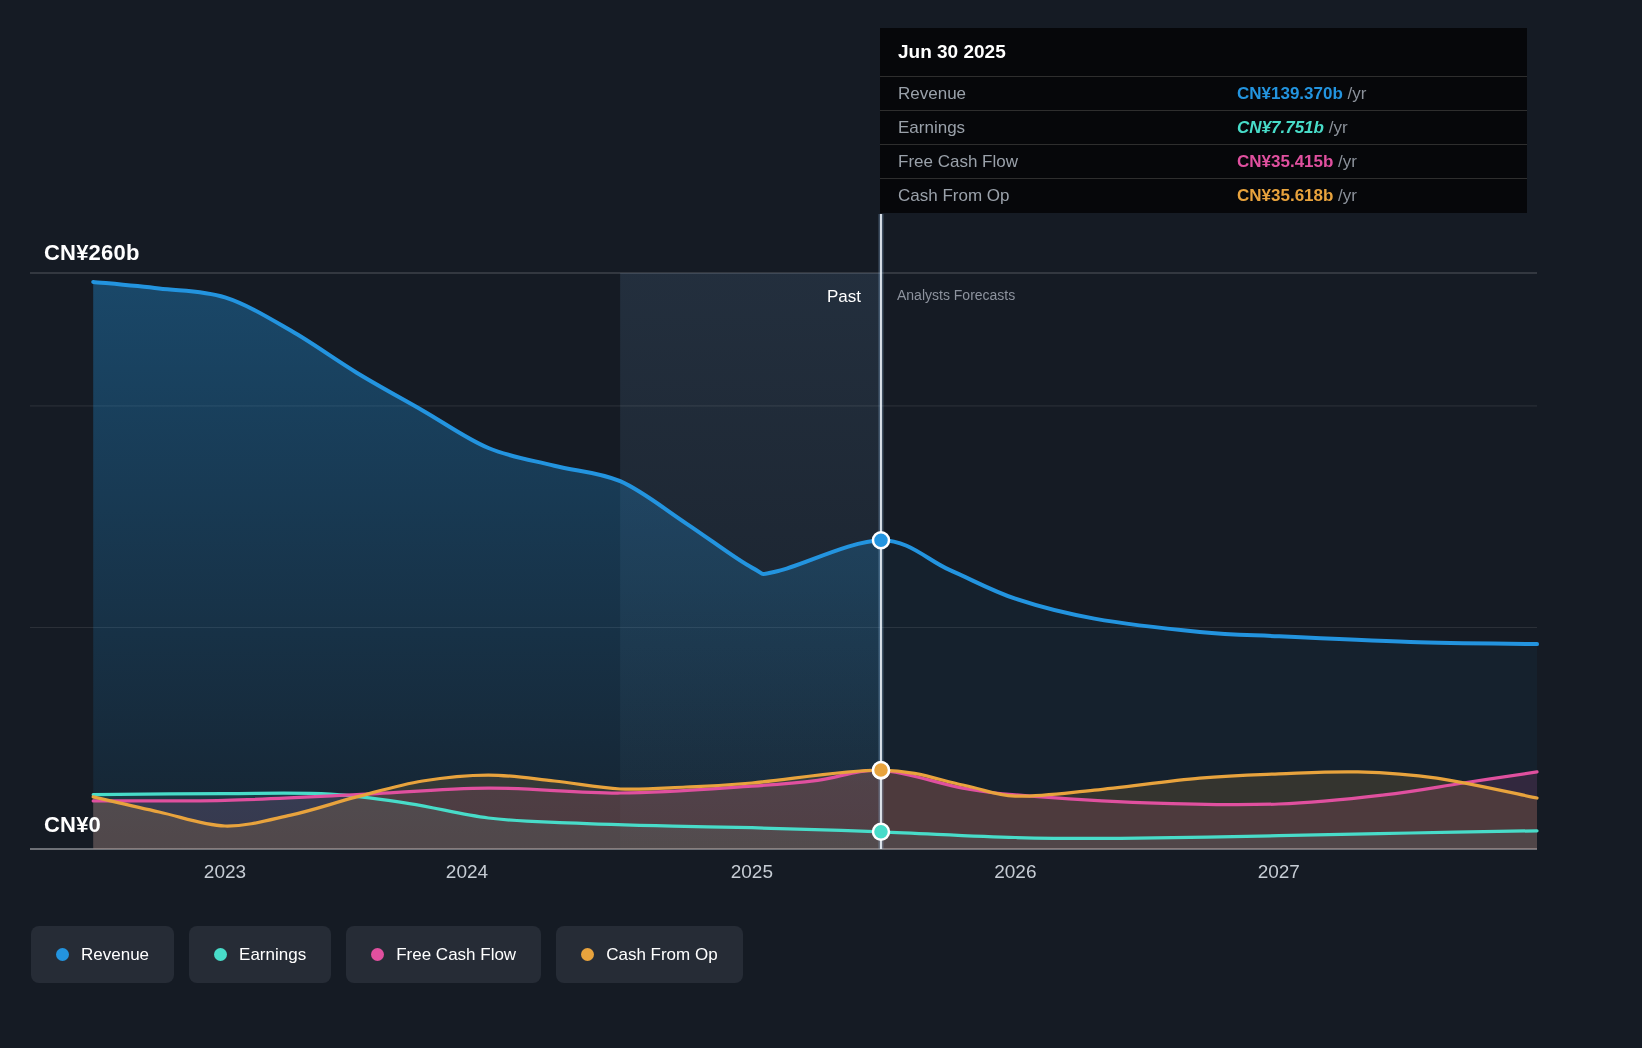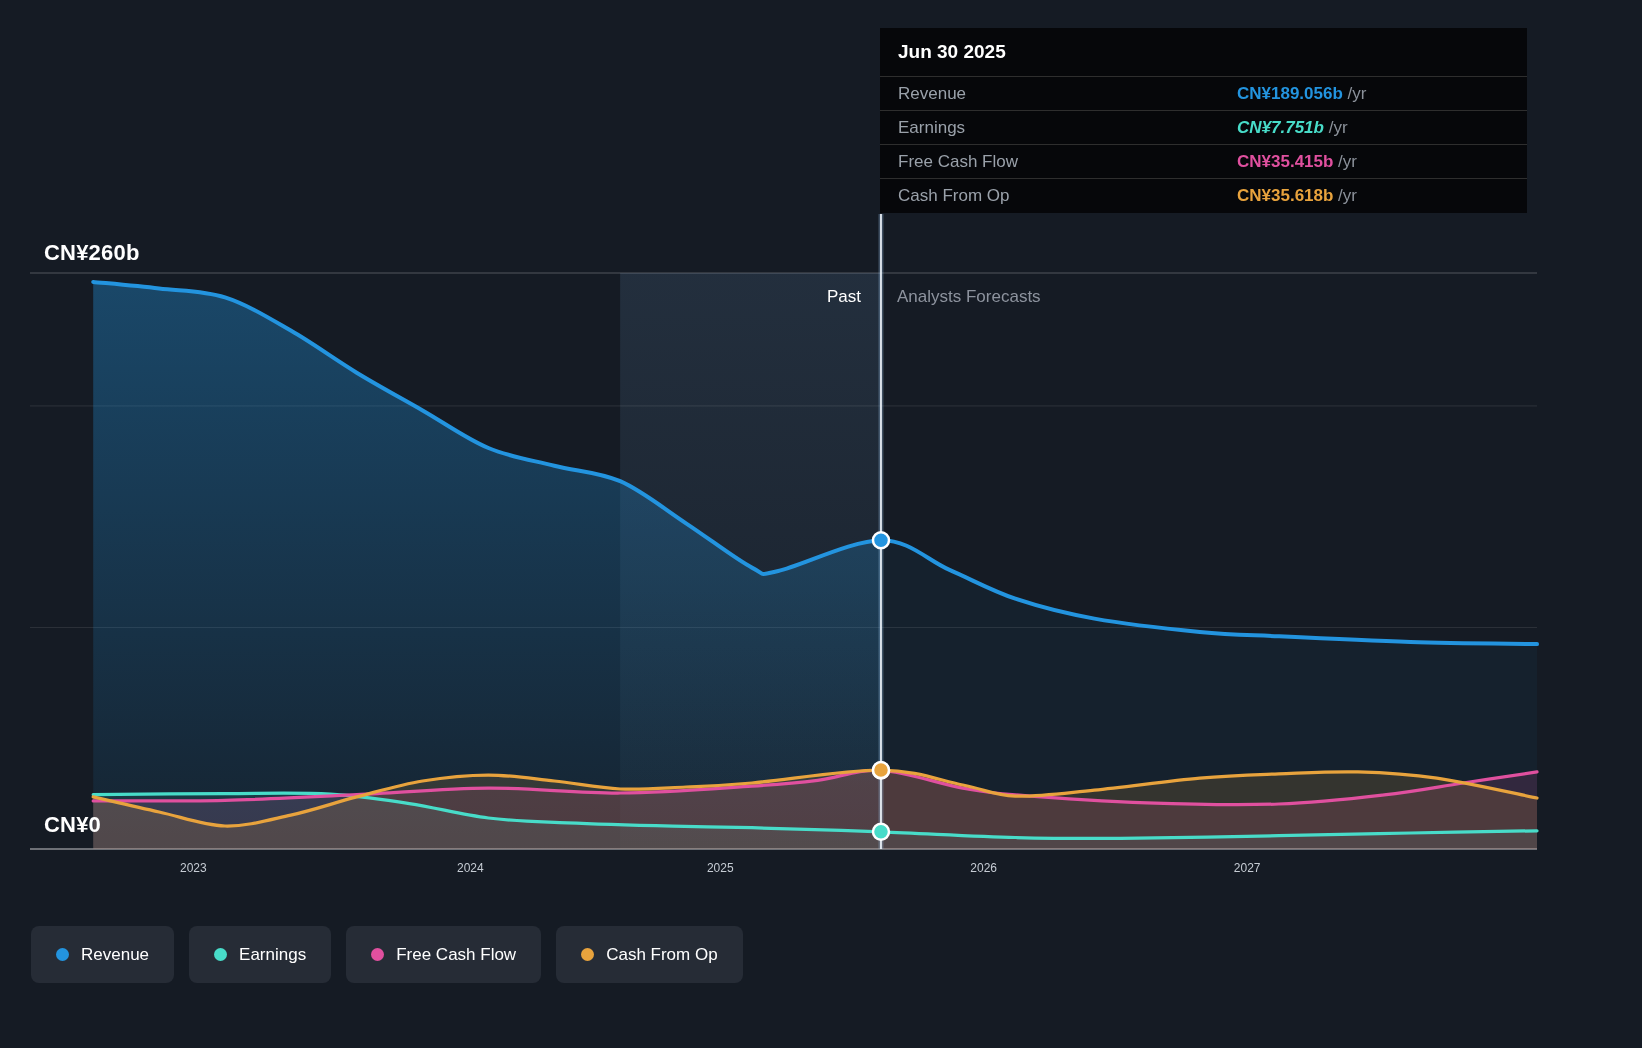--- a/index.html
+++ b/index.html
@@ -3,23 +3,23 @@
 <meta charset="utf-8">
 <style>
   *{margin:0;padding:0;box-sizing:border-box}
   html,body{width:1642px;height:1048px}
   body{background:#151b24;font-family:"Liberation Sans",sans-serif;position:relative;overflow:hidden}
   #chart-svg{position:absolute;left:0;top:0;z-index:1}
   .y-label{position:absolute;color:#ffffff;font-size:22px;font-weight:700;letter-spacing:.2px;z-index:2}
   .y-label.top{left:44px;top:240px}
   .y-label.zero{left:44px;top:812px}
   #x-ticks{position:absolute;left:0;top:861px;height:24px;width:100%;z-index:2}
-  .x-tick{position:absolute;top:0;width:90px;text-align:left;color:#c6ccd4;font-size:12px}
+  .x-tick{position:absolute;top:0;width:90px;text-align:center;color:#c6ccd4;font-size:19px}
   .past-label{position:absolute;left:721px;top:287px;width:140px;text-align:right;color:#ffffff;font-size:17px;font-weight:400;z-index:2}
-  .forecast-label{position:absolute;left:897px;top:287px;color:#8d939e;font-size:17px;z-index:2}
+  .forecast-label{position:absolute;left:897px;top:287px;color:#8d939e;font-size:14px;z-index:2}
   .tooltip{position:absolute;left:880px;top:28px;width:647px;background:#06070a;z-index:5}
   .tooltip-title{height:49px;display:flex;align-items:center;padding:16px 18px;color:#ffffff;font-size:19px;font-weight:700;border-bottom:1px solid #2e2e2e}
   .t-row{position:relative;height:34px;display:flex;align-items:center;padding:0 18px;border-bottom:1px solid #2e2e2e;font-size:17px}
   .t-row:last-child{border-bottom:none}
   .t-label{color:#9aa1aa}
   .t-vwrap{position:absolute;left:357px;font-weight:700}
   .t-suffix{color:#8b919a;font-weight:400}
   #legend{position:absolute;left:31px;top:926px;display:flex;gap:15px;z-index:2}
   .legend-pill{display:flex;align-items:center;gap:12px;height:57px;padding:0 25px;background:#262c36;border:none;border-radius:8px;color:#ffffff;font-size:17px;font-family:"Liberation Sans",sans-serif;cursor:pointer}
   .legend-pill .dot{width:13px;height:13px;border-radius:50%}
@@ -62,35 +62,35 @@
       <circle cx="880.9807692307699" cy="770.5421538461538" r="8" fill="#e0509f" stroke="#ffffff" stroke-width="2.5"></circle>
       <circle cx="880.9807692307699" cy="770.0924307692308" r="8" fill="#e8a33d" stroke="#ffffff" stroke-width="2.5"></circle>
       <circle cx="880.9807692307699" cy="540.2418461538462" r="8" fill="#2394df" stroke="#ffffff" stroke-width="2.5"></circle>
     </svg>
 
   <div class="y-label top">CN¥260b</div>
   <div class="y-label zero">CN¥0</div>
 
   <div id="x-ticks">
       <div class="x-tick" style="left: 179.962px;">2023</div>
-      <div class="x-tick" style="left: 457px;">2024</div>
+      <div class="x-tick" style="left: 422px;">2024</div>
       <div class="x-tick" style="left: 706.885px;">2025</div>
       <div class="x-tick" style="left: 970.346px;">2026</div>
       <div class="x-tick" style="left: 1233.81px;">2027</div>
     </div>
 
   <div class="past-label">Past</div>
   <div class="forecast-label">Analysts Forecasts</div>
 
   <div class="tooltip">
     <div class="tooltip-title">Jun 30 2025</div>
     <div id="tooltip-rows">
         <div class="t-row">
           <span class="t-label">Revenue</span>
-          <span class="t-vwrap"><span style="color: rgb(35, 148, 223);">CN¥189.056b</span><span class="t-suffix"> /yr</span></span>
+          <span class="t-vwrap"><span style="color: rgb(35, 148, 223);">CN¥139.370b</span><span class="t-suffix"> /yr</span></span>
         </div>
         <div class="t-row">
           <span class="t-label">Earnings</span>
           <span class="t-vwrap"><span style="color: rgb(72, 220, 201); font-style: italic;">CN¥7.751b</span><span class="t-suffix"> /yr</span></span>
         </div>
         <div class="t-row">
           <span class="t-label">Free Cash Flow</span>
           <span class="t-vwrap"><span style="color: rgb(224, 80, 159);">CN¥35.415b</span><span class="t-suffix"> /yr</span></span>
         </div>
         <div class="t-row">

